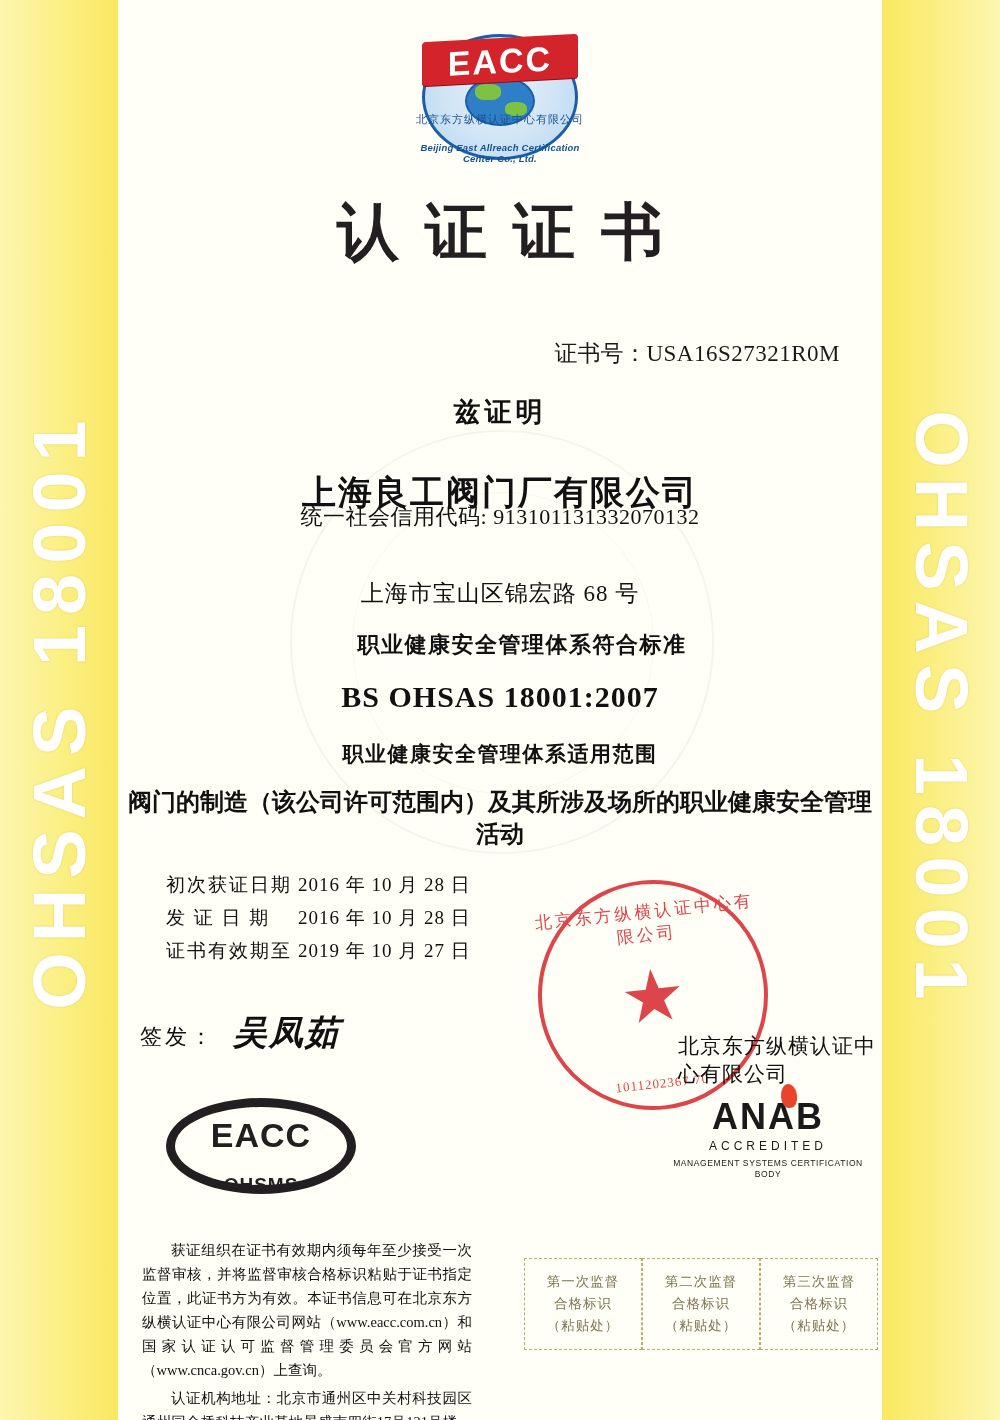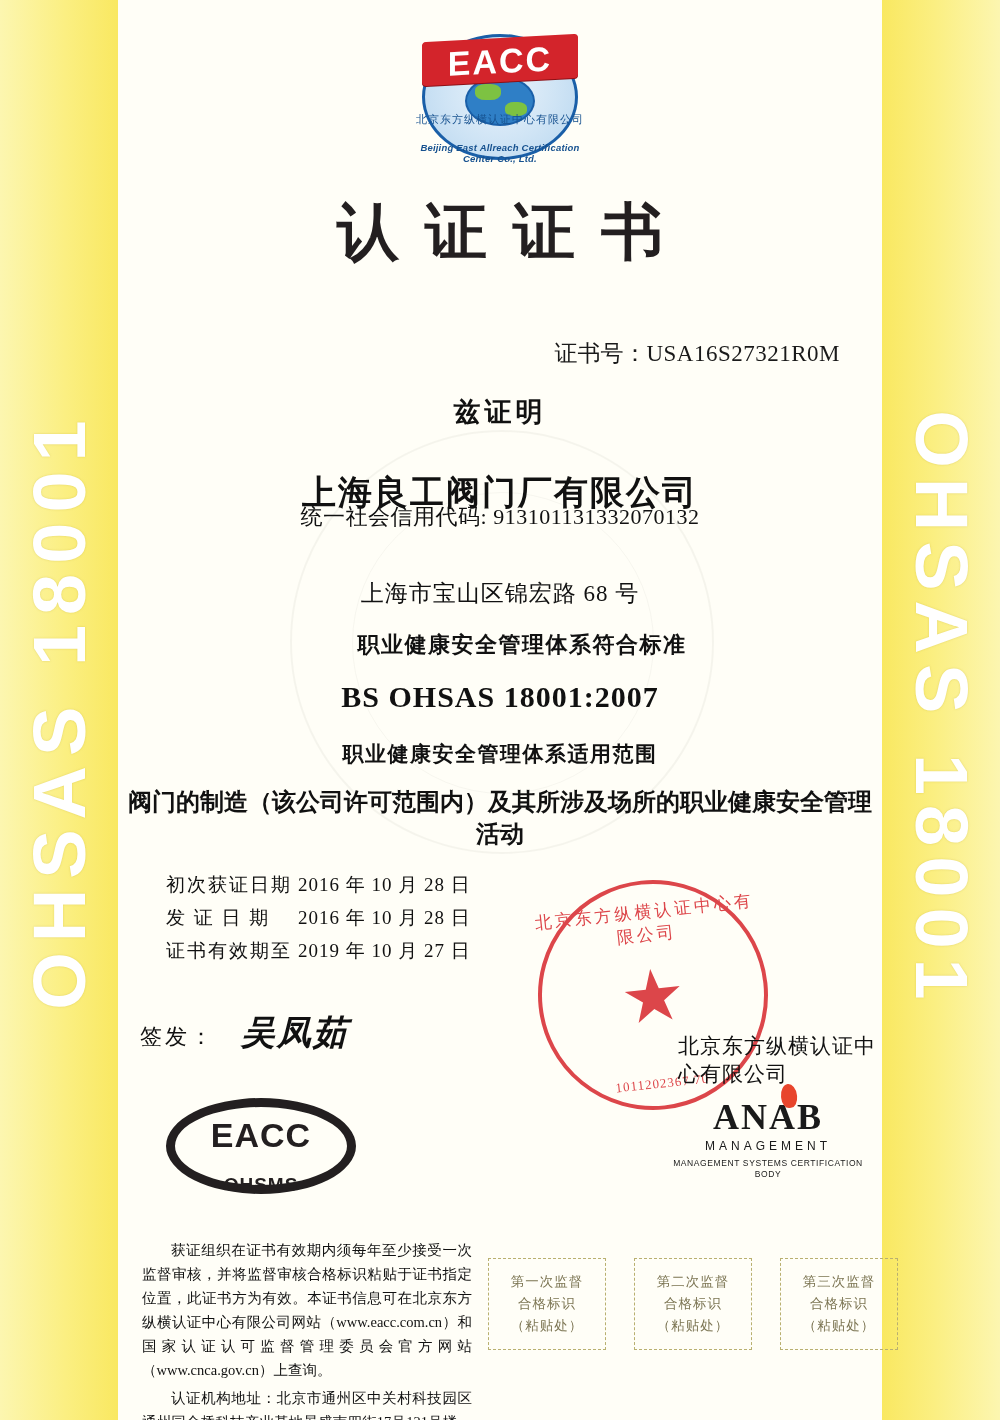--- a/index.html
+++ b/index.html
@@ -214,21 +214,20 @@
     display: flex;
     align-items: center;
   }
   .sign .lbl { letter-spacing: 3px; margin-right: 18px; margin-top: 8px; }
   .sign .name {
     font-family: "Liberation Serif", serif;
     font-size: 34px;
     font-weight: bold;
     font-style: italic;
     letter-spacing: 2px;
-    margin-left: 8px;
   }
 
   
   .seal {
     position: absolute;
     left: 420px;
     top: 880px;
     width: 230px;
     height: 230px;
     border-radius: 50%;
@@ -304,21 +303,21 @@
 
   
   .mark-anab {
     position: absolute;
     left: 545px;
     top: 1096px;
     width: 210px;
     text-align: center;
   }
   .mark-anab .word {
-    font-family: Liberation Serif, serif;
+    font-family: Liberation Sans, sans-serif;
     font-weight: bold;
     font-size: 36px;
     letter-spacing: 2px;
     color: #1a1a1a;
   }
   .mark-anab .flame {
     position: absolute;
     left: 118px; top: -12px;
     width: 16px; height: 24px;
     background: #e8452c;
@@ -348,22 +347,21 @@
   .footer-note .indent { text-indent: 2em; display:block; }
   .footer-addr { margin-top: 4px; display:block; text-indent: 2em; }
 
   
   .stickers {
     position: absolute;
     left: 350px;
     top: 1258px;
     width: 410px;
     display: flex;
-    justify-content: space-between;
-    margin-left: 20px;
+    justify-content: flex-end;
   }
   .sticker {
     width: 118px;
     height: 92px;
     border: 1px dashed #b9b070;
     box-sizing: border-box;
     display: flex;
     flex-direction: column;
     align-items: center;
     justify-content: center;
@@ -445,21 +443,21 @@
 
     <div class="mark-eacc">
       <div class="oval"></div>
       <div class="t1">EACC</div>
       <div class="t2">OHSMS</div>
     </div>
 
     <div class="mark-anab">
       <div class="flame"></div>
       <div class="word">ANAB</div>
-      <div class="sub1">MANAGEMENT</div>
+      <div class="sub1">ACCREDITED</div>
       <div class="sub2">MANAGEMENT SYSTEMS
 CERTIFICATION BODY</div>
     </div>
 
     <div class="footer-note">
       <span class="indent">获证组织在证书有效期内须每年至少接受一次监督审核，并将监督审核合格标识粘贴于证书指定位置，此证书方为有效。本证书信息可在北京东方纵横认证中心有限公司网站（www.eacc.com.cn）和国家认证认可监督管理委员会官方网站（www.cnca.gov.cn）上查询。</span>
       <span class="footer-addr">认证机构地址：北京市通州区中关村科技园区通州园金桥科技产业基地景盛南四街17号121号楼一层 101102</span>
     </div>
 
     <div class="stickers">

